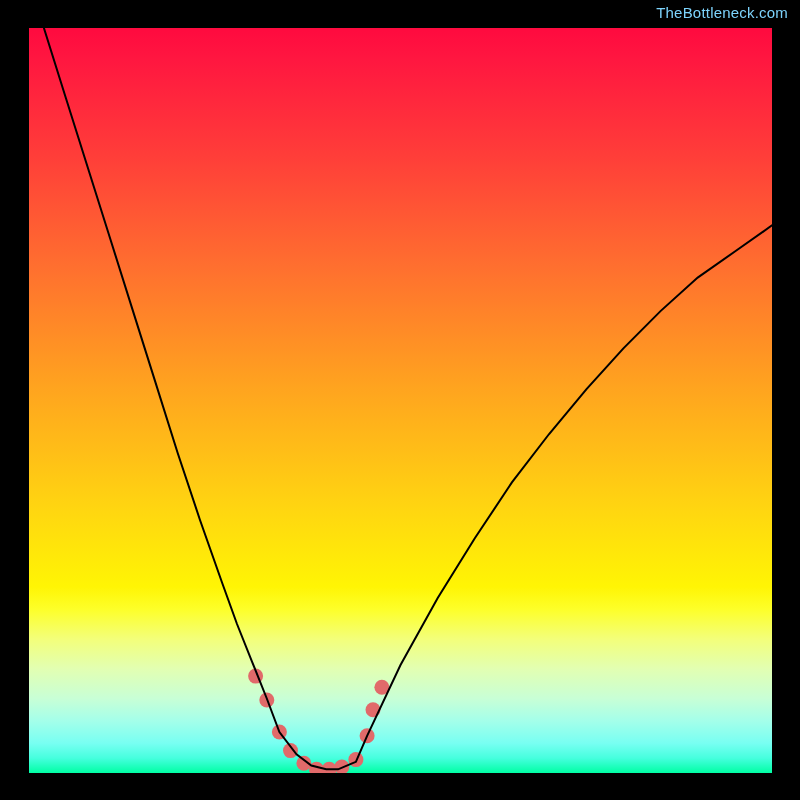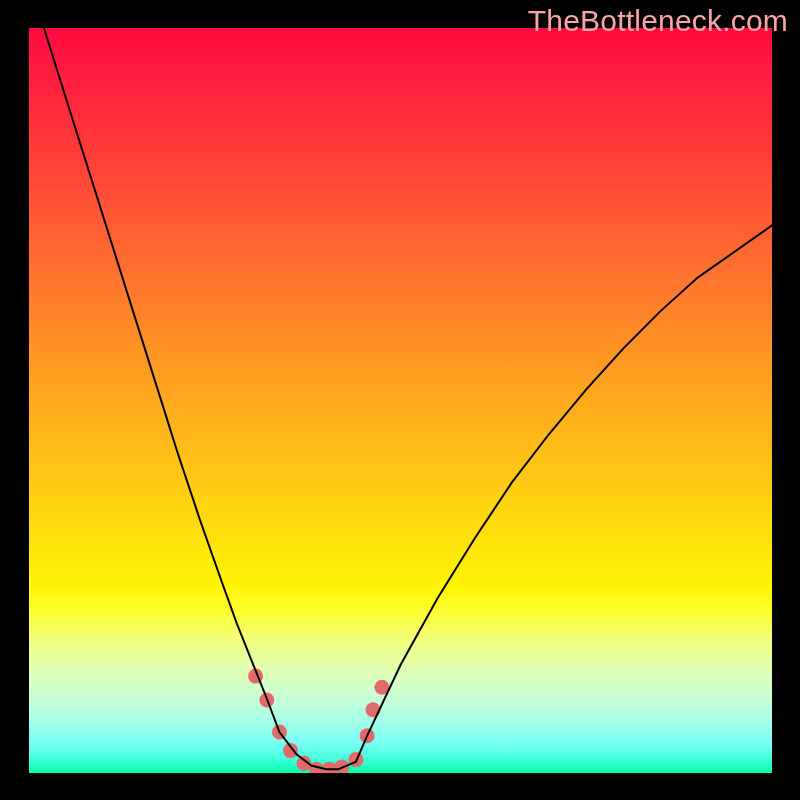--- a/index.html
+++ b/index.html
@@ -49,22 +49,22 @@
     position: absolute;
     inset: 0;
     width: 100%;
     height: 100%;
   }
   .watermark {
     position: absolute;
     top: 4px;
     right: 12px;
     font-family: Arial, Helvetica, sans-serif;
-    font-size: 30px;
-    color: #fca5a5;
+    font-size: 15px;
+    color: #7dd3fc;
     letter-spacing: 0.2px;
   }
 </style>
 </head>
 <body>
 
 <div class="frame">
   <div class="plot-area">
     <div class="gradient-bg"></div>
     <svg class="curve-svg" viewBox="0 0 743 745" preserveAspectRatio="none">

